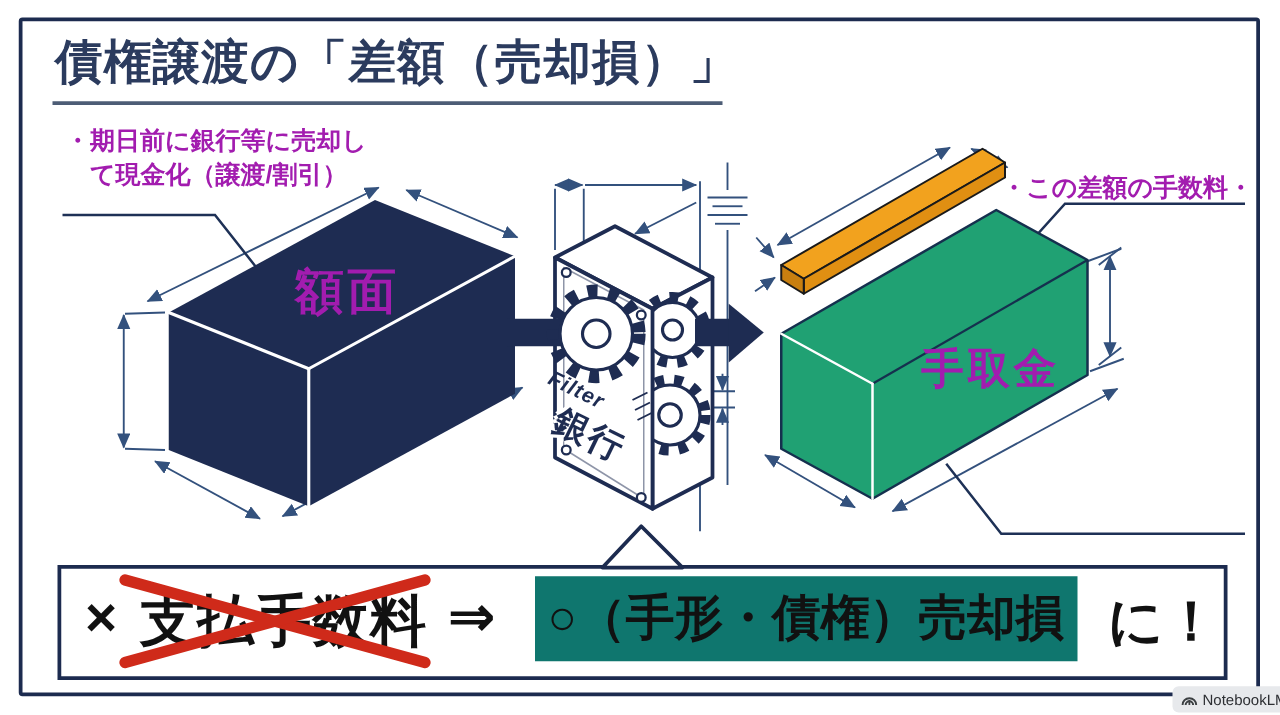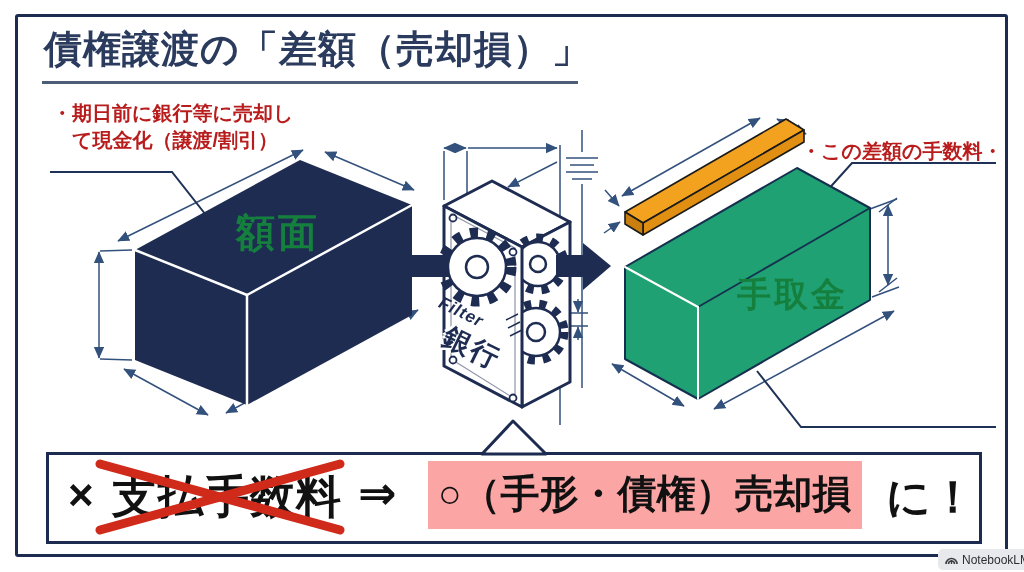--- a/index.html
+++ b/index.html
@@ -7,42 +7,42 @@
     position:relative;width:1024px;height:572px;overflow:hidden;background:#fff;
     font-family:"Liberation Sans","DejaVu Sans",sans-serif;
   }
   .abs{position:absolute;}
   
   #frame{left:15px;top:14px;width:987px;height:537px;border:3px solid #1c2b4f;border-radius:3px;z-index:1;}
   
   #title{left:44px;top:24px;font-size:38px;font-weight:700;color:#2b3b5e;letter-spacing:1px;z-index:3;}
   #title-underline{left:42px;top:81px;width:536px;height:3px;background:#51618000;background:#4d5d76;z-index:3;}
   
-  .note{font-size:20px;font-weight:700;color:#b91c1c;line-height:27px;z-index:3;}
+  .note{font-size:20px;font-weight:700;color:#a21caf;line-height:27px;z-index:3;}
   .note .l2{margin-left:20px;}
   #note-tl{left:52px;top:100px;}
   #note-tr{left:801px;top:106px;margin-top:32px;}
   #note-br{left:803px;top:368px;}
   
-  .boxlabel{color:#15803d;font-weight:700;z-index:3;letter-spacing:3px;font-family:Liberation Mono, monospace;}
+  .boxlabel{color:#a21caf;font-weight:700;z-index:3;letter-spacing:3px;font-family:Liberation Mono, monospace;}
   #label-face{left:236px;top:206px;font-size:39px;}
   #label-net{left:737px;top:272px;font-size:34px;}
   
   #label-filter-en{left:444px;top:293px;font-size:17px;font-weight:700;font-style:italic;color:#1e2c52;
     transform:rotate(26deg);transform-origin:left top;letter-spacing:1px;z-index:3;}
   #label-filter-jp{left:453px;top:318px;font-size:28px;font-weight:700;color:#1e2c52;
     transform:rotate(26deg);transform-origin:left top;letter-spacing:2px;z-index:3;
     text-shadow:-2px -2px 0 #fff,2px -2px 0 #fff,-2px 2px 0 #fff,2px 2px 0 #fff;}
   
   #banner-bg{left:46px;top:452px;width:930px;height:86px;background:#fff;border:3px solid #1c2b4f;z-index:1;}
   .banner-txt{z-index:3;color:#111;font-weight:700;}
   #wrong-mark{left:68px;top:470px;font-size:44px;}
   #wrong-text{left:112px;top:467px;font-size:45px;letter-spacing:1px;}
   #imply-arrow{left:358px;top:466px;font-size:46px;}
-  #answer{left:428px;top:461px;font-size:39px;background:#fca5a5;padding:6px 10px 8px 10px;letter-spacing:0px;}
+  #answer{left:428px;top:461px;font-size:39px;background:#0f766e;padding:6px 10px 8px 10px;letter-spacing:0px;}
   #suffix{left:886px;top:468px;font-size:44px;}
   
   #diagram{left:0;top:0;z-index:2;pointer-events:none;}
   #redx{left:0;top:0;z-index:4;pointer-events:none;}
   
   #watermark{left:938px;top:549px;width:90px;height:21px;background:#e7e9ec;border-radius:5px;
     display:flex;align-items:center;justify-content:flex-start;gap:4px;padding-left:7px;
     font-size:12px;font-weight:500;color:#2d2f33;z-index:5;}
 </style>
 </head>

